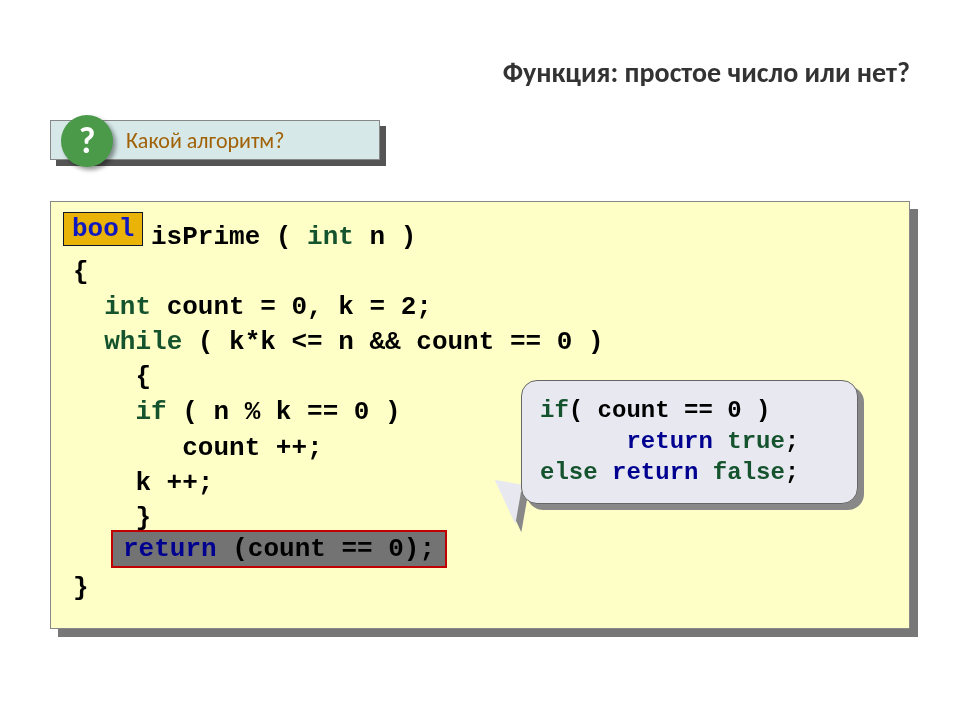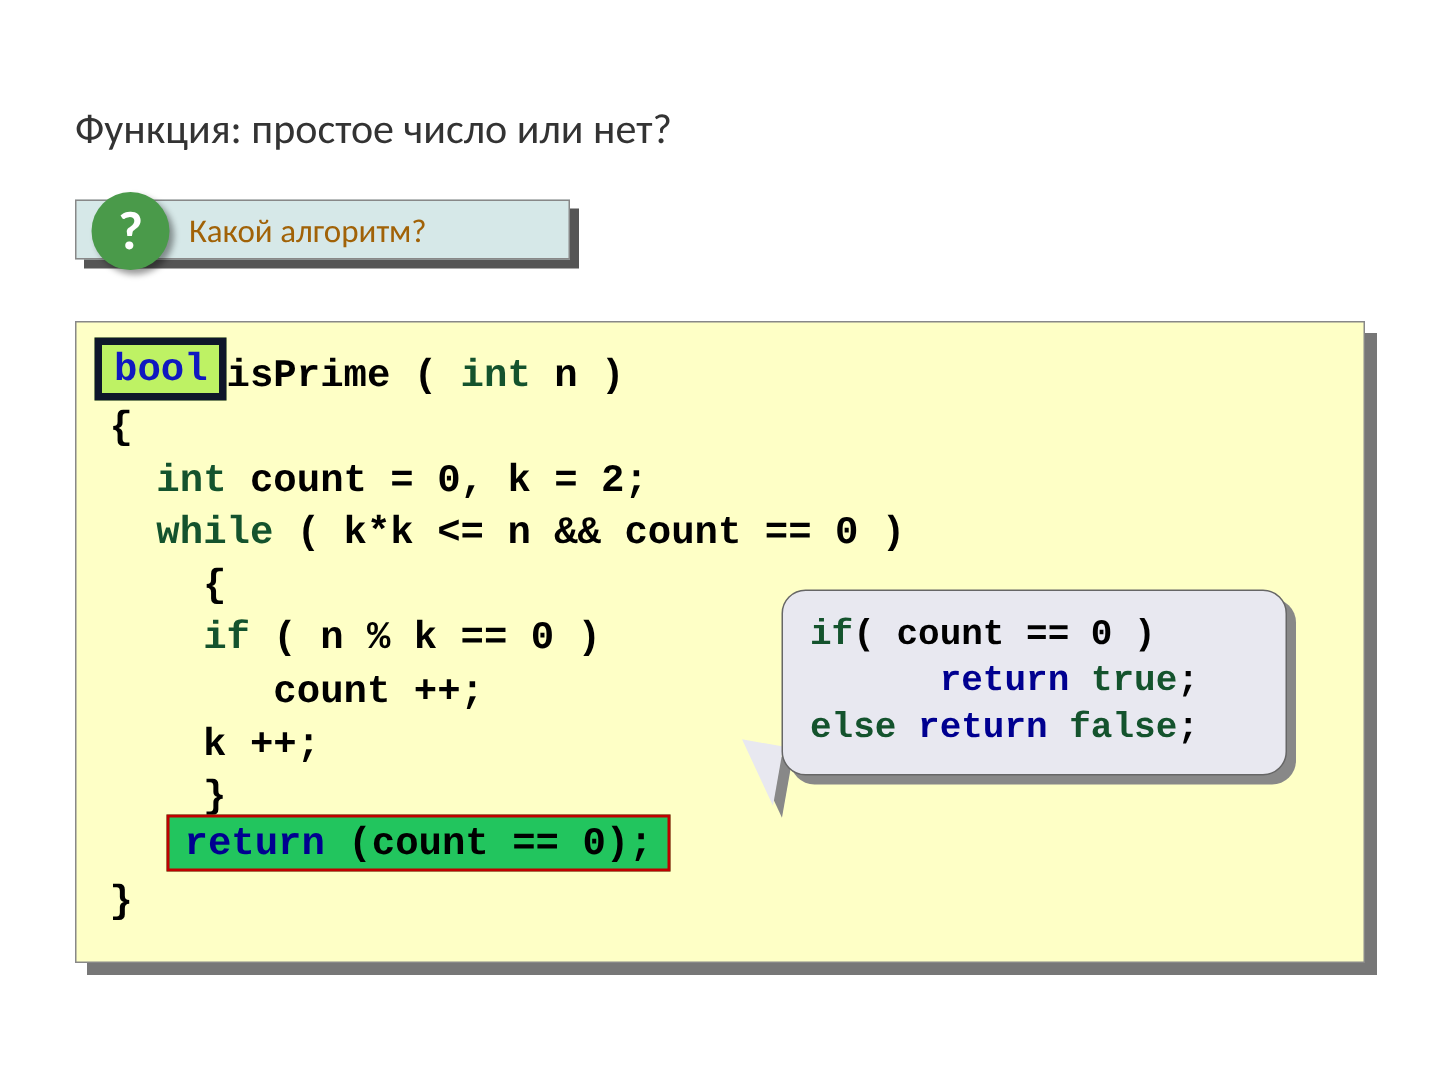--- a/index.html
+++ b/index.html
@@ -1,38 +1,38 @@
 <!DOCTYPE html>
 <html><head>
 <meta charset="utf-8">
 <style>
   * { box-sizing: border-box; margin: 0; padding: 0; }
   html, body { width: 960px; height: 720px; background: #fff; font-family: Calibri, Arial, sans-serif; }
   
   .slide { position: relative; width: 960px; height: 720px; padding: 40px 50px; }
   
-  .title { font-size: 28px; color: #333; text-align: left; margin: 28px 0 30px; font-weight: normal; }
+  .title { font-size: 28px; color: #333; text-align: right; margin: 15px 0 30px; font-weight: bold; }
   
   .question-bar { position: relative; width: 340px; height: 46px; margin-bottom: 35px; }
   .question-bar .shadow { position: absolute; left: 6px; top: 6px; width: 330px; height: 40px; background: #555; }
   .question-bar .face { position: absolute; left: 0; top: 0; width: 330px; height: 40px; background: #d6e8e8; border: 1px solid #888; display: flex; align-items: center; }
   .question-bar .circle { position: absolute; left: 10px; top: -6px; width: 52px; height: 52px; border-radius: 50%; background: #4a9a4a; color: #fff; font-size: 36px; font-weight: bold; display: flex; align-items: center; justify-content: center; box-shadow: 3px 3px 4px rgba(0,0,0,.4); }
   .question-bar .text { margin-left: 75px; font-size: 22px; color: #a16207; }
   
   .codebox { position: relative; width: 860px; }
   .codebox .cb-shadow { position: absolute; left: 8px; top: 8px; right: -8px; bottom: -8px; background: #777; }
   .codebox .cb-face { position: relative; background: #feffc6; border: 1px solid #888; padding: 18px 22px 22px; }
   
   pre.code { font-family: "Courier New", monospace; font-size: 26px; line-height: 1.35; font-weight: bold; color: #000; white-space: pre; }
   .kw-blue { color: #14532d; }
   .kw-navy { color: #000090; }
   
-  .bool-box { position: absolute; left: 12px; top: 10px; background: #bef264; border: 5px solid #0f172a; padding: 1px 8px; font-family: "Courier New", monospace; font-size: 26px; font-weight: bold; color: #1018c0; }
+  .bool-box { position: absolute; left: 12px; top: 10px; background: #eab308; border: 1px solid #0f172a; padding: 1px 8px; font-family: "Courier New", monospace; font-size: 26px; font-weight: bold; color: #1018c0; }
   
-  .ret-box { position: absolute; left: 60px; top: 328px; background: #22c55e; border: 2px solid #c00000; padding: 2px 10px; font-family: "Courier New", monospace; font-size: 26px; font-weight: bold; color: #000; }
+  .ret-box { position: absolute; left: 60px; top: 328px; background: #737373; border: 2px solid #c00000; padding: 2px 10px; font-family: "Courier New", monospace; font-size: 26px; font-weight: bold; color: #000; }
   .ret-box .kw-navy { color: #000090; }
   
   .callout { position: absolute; left: 470px; top: 178px; width: 337px; }
   .callout .co-shadow { position: absolute; left: 6px; top: 6px; right: -6px; bottom: -6px; background: #888; border-radius: 16px; }
   .callout .co-face { position: relative; background: #e8e8f0; border: 1px solid #666; border-radius: 16px; padding: 14px 18px; }
   .callout pre { font-family: "Courier New", monospace; font-size: 24px; line-height: 1.3; font-weight: bold; color: #000; white-space: pre; }
   .callout .tail-shadow { position: absolute; left: -24px; bottom: -26px; border-left: 28px solid transparent; border-top: 40px solid #888; transform: rotate(10deg); }
   .callout .tail-face { position: absolute; left: -30px; bottom: -18px; border-left: 28px solid transparent; border-top: 40px solid #e8e8f0; transform: rotate(10deg); }
 </style>
 </head>

